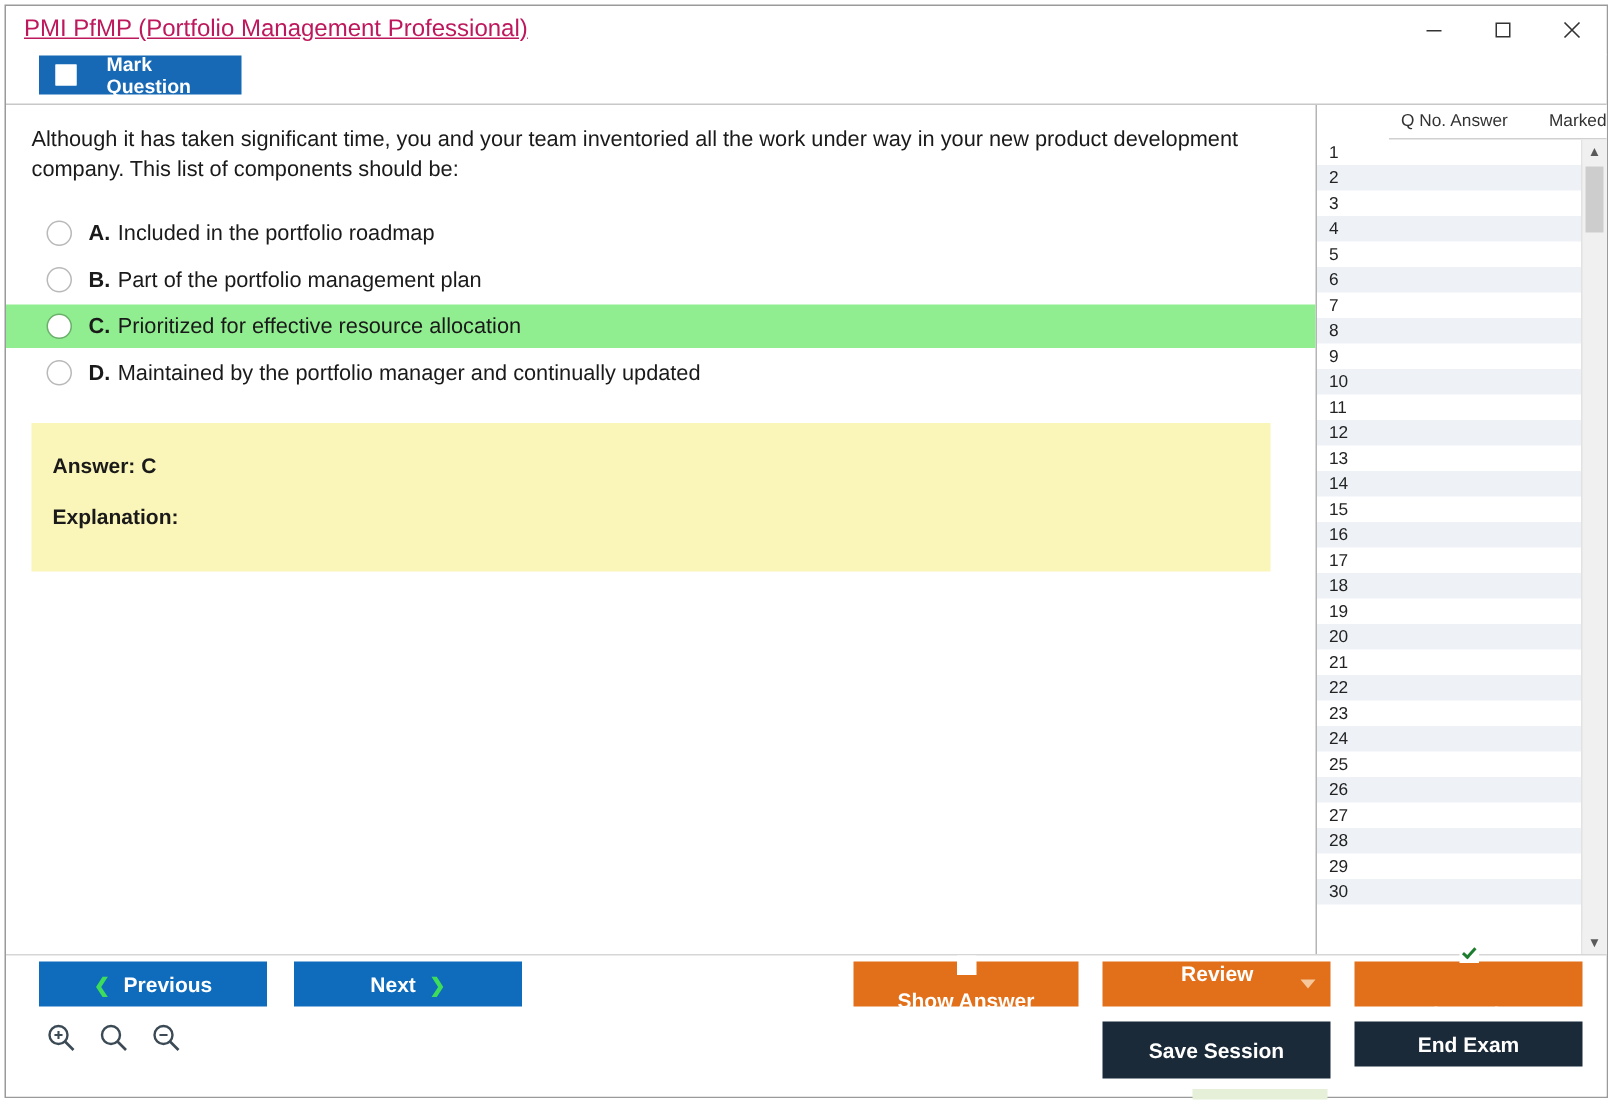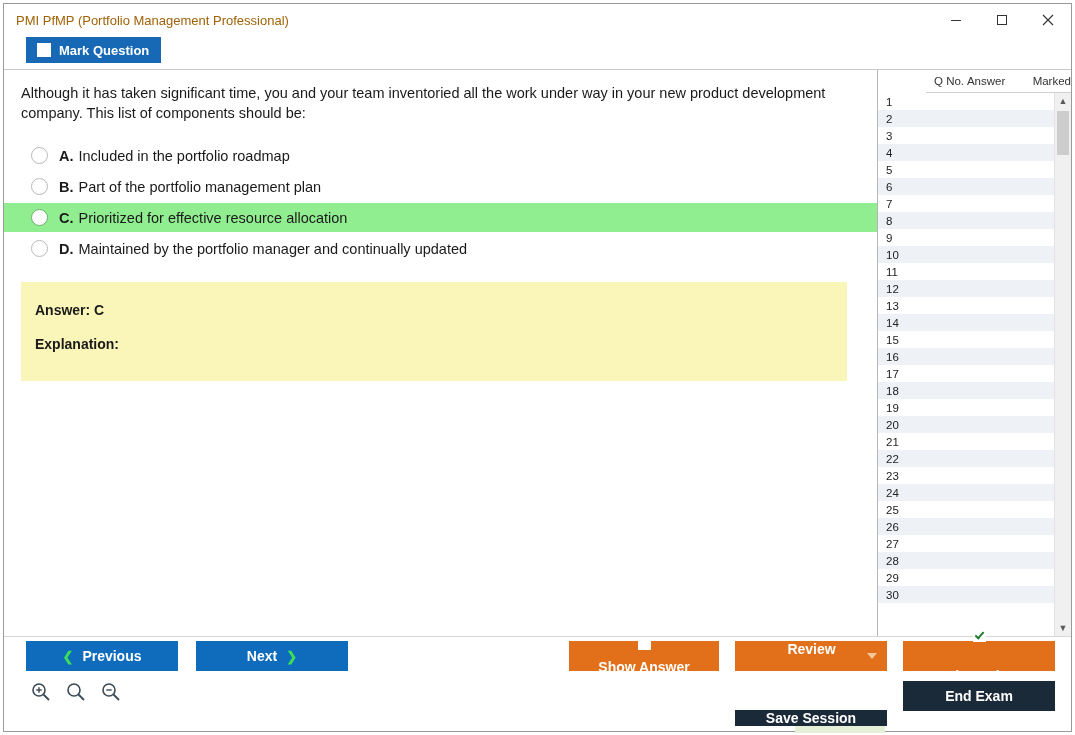--- a/index.html
+++ b/index.html
@@ -35,24 +35,25 @@
   .titlebar {
     height: 32px;
     flex: 0 0 32px;
     display: flex;
     align-items: center;
     background: #ffffff;
     border-bottom: 1px solid #ffffff;
     position: relative;
   }
   .titlebar .title {
-    font-size: 13px;
-    color: #a16207;
+    font-size: 16px;
+    color: #be185d;
     padding-left: 12px;
     white-space: nowrap;
+    text-decoration: underline;
   }
   .winbuttons {
     margin-left: auto;
     display: flex;
     height: 32px;
   }
   .winbtn {
     width: 46px;
     height: 31px;
     display: flex;
@@ -77,21 +78,21 @@
     left: 22px;
     top: 0px;
     width: 135px;
     height: 26px;
     background: #1769b5;
     color: #ffffff;
     font-size: 13px;
     font-weight: bold;
     display: flex;
     align-items: center;
-    gap: 8px;
+    gap: 20px;
     padding-left: 11px;
     box-sizing: border-box;
     cursor: pointer;
   }
   .mark-box {
     width: 12px;
     height: 12px;
     background: #ffffff;
     border: 1px solid #ffffff;
     flex: 0 0 auto;
@@ -286,21 +287,21 @@
     position: absolute;
     right: 10px;
     top: 50%;
     transform: translateY(-50%);
     width: 0; height: 0;
     border-left: 5px solid transparent;
     border-right: 5px solid transparent;
     border-top: 6px solid #f6c79a;
   }
   .btn-showlist { left: 899px; top: 4px; width: 152px; height: 30px; gap: 26px; }
-  .btn-save { left: 731px; top: 44px; width: 152px; height: 16px; margin-top: 29px; }
+  .btn-save { left: 731px; top: 44px; width: 152px; height: 38px; }
   .btn-end { left: 899px; top: 44px; width: 152px; height: 30px; }
   .chk-white {
     width: 13px; height: 13px;
     background: #ffffff;
     flex: 0 0 auto;
   }
   .chk-check {
     width: 13px; height: 13px;
     background: #ffffff;
     flex: 0 0 auto;

